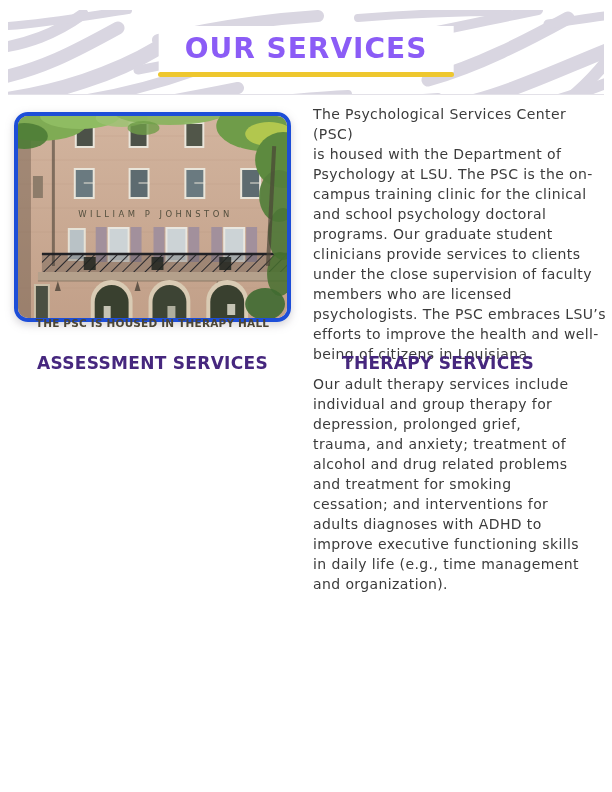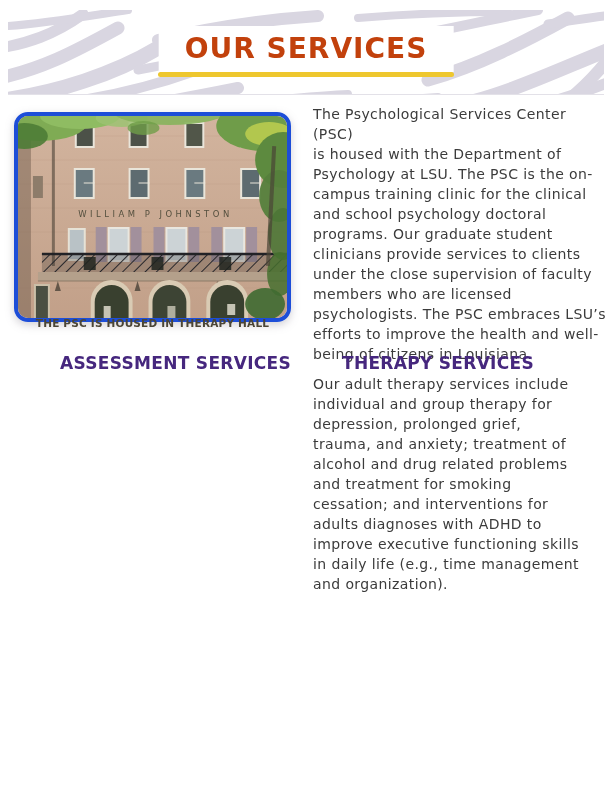--- a/index.html
+++ b/index.html
@@ -10,21 +10,21 @@
   }
   
   .zebra-band{
     position:absolute;left:8px;top:10px;width:596px;height:84px;
     background:#ffffff;overflow:hidden;border-bottom:1px solid #e3e1e8;
   }
   .zebra-band svg{position:absolute;left:0;top:0;}
   .title-box{
     position:absolute;left:50%;transform:translateX(-50%);top:16px;
     height:46px;line-height:46px;background:#ffffff;padding:0 26px;
-    font-size:28px;font-weight:800;color:#c2410c;letter-spacing:1px;
+    font-size:28px;font-weight:800;color:#8b5cf6;letter-spacing:1px;
     white-space:nowrap;text-align:center;
   }
   .gold-underline{
     position:absolute;left:50%;transform:translateX(-50%);top:62px;
     width:296px;height:5px;background:#eec72e;border-radius:3px;
   }
   
   .photo-card{
     position:absolute;left:14px;top:112px;width:269px;height:202px;
     border:4px solid #1d4ed8;border-radius:14px;overflow:hidden;
@@ -41,21 +41,21 @@
     position:absolute;left:313px;top:104px;width:296px;
   }
   .body-text{
     font-size:14px;line-height:20px;color:#3b3b3b;letter-spacing:.4px;
     white-space:pre-line;
   }
   .section-heading{
     position:absolute;top:353px;font-size:17px;font-weight:800;
     color:#46277e;letter-spacing:.3px;text-align:center;
   }
-  .heading-left{left:14px;width:277px;text-align:right;}
+  .heading-left{left:14px;width:277px;}
   .heading-right{left:292px;width:292px;}
   .col-left-body{position:absolute;left:36px;top:398px;width:258px;}
   .col-right-body{position:absolute;left:313px;top:374px;width:296px;}
   .col-left-body p{margin:0 0 22px 0;}
   .col-right-body p{margin:0 0 12px 0;}
   .intro p{margin:0;}
 </style>
 </head>
 <body>
 

